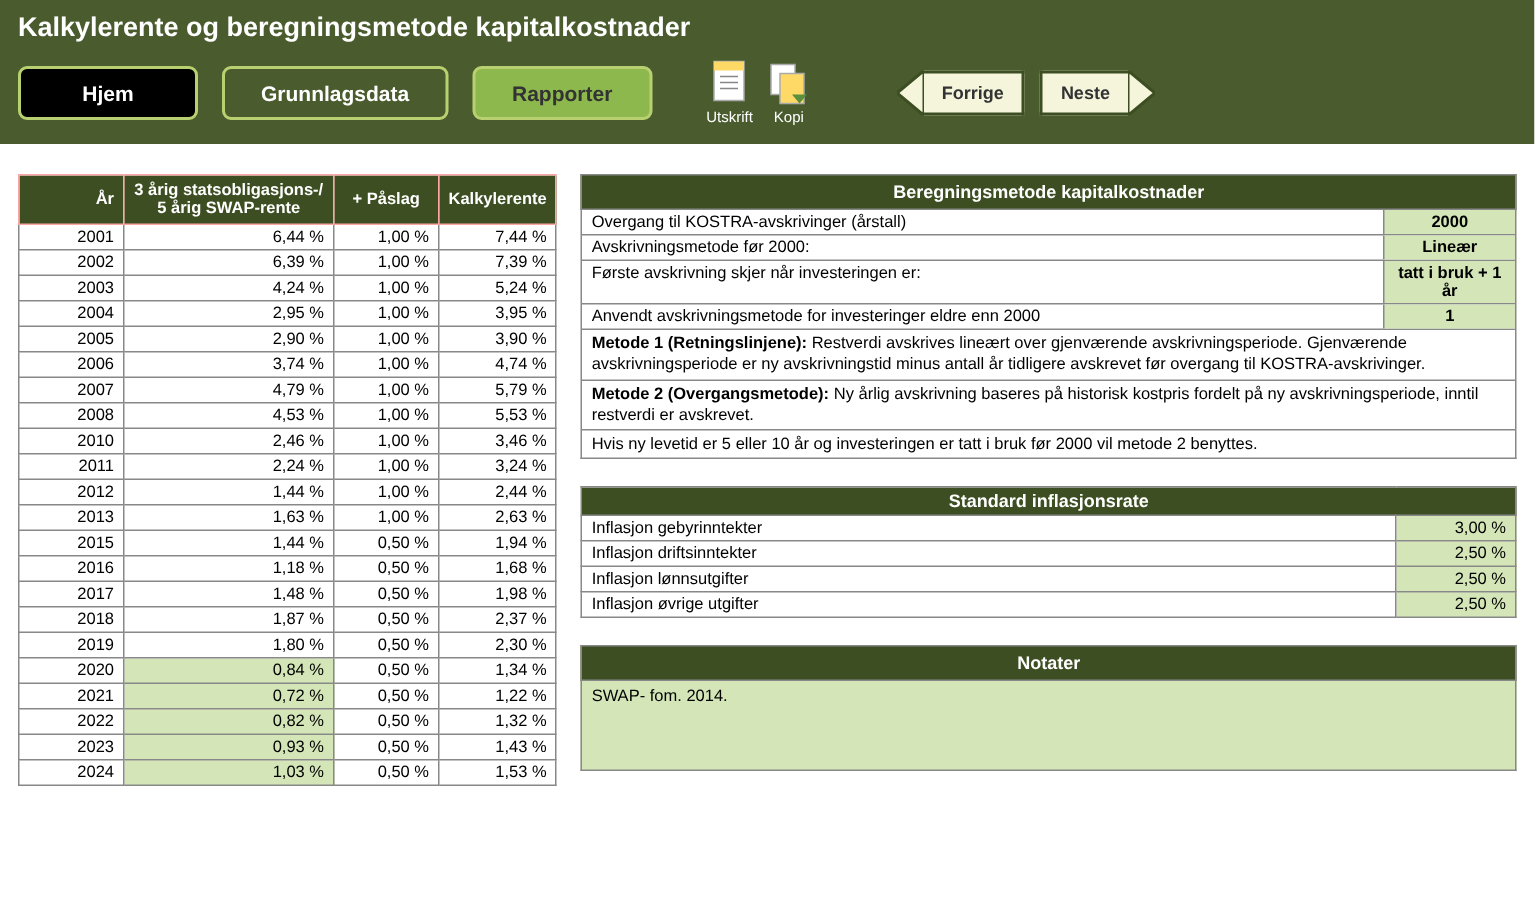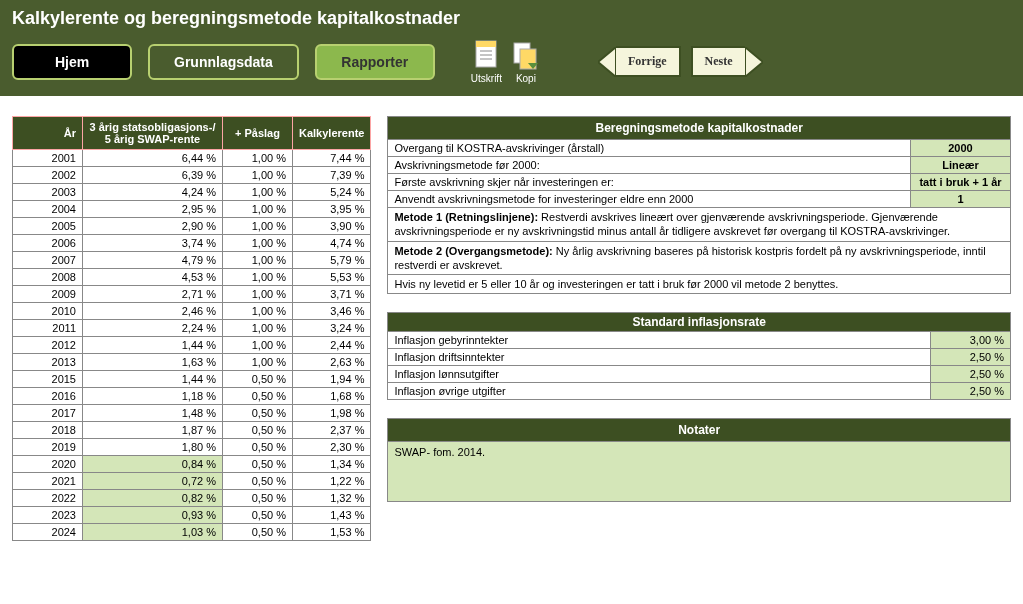--- a/index.html
+++ b/index.html
@@ -8,35 +8,35 @@
 .title { color: #fff; font-size: 18px; font-weight: bold; margin-bottom: 10px; }
 .toolbar { display: flex; align-items: center; gap: 16px; }
 .btn { padding: 8px 24px; border-radius: 6px; font-size: 14px; font-weight: bold; cursor: pointer; text-align: center; min-width: 120px; }
 .btn-hjem { background: #000; color: #fff; border: 2px solid #b8d070; }
 .btn-grunnlag { background: #4a5c2e; color: #fff; border: 2px solid #b8d070; }
 .btn-rapporter { background: #8cb84d; color: #333; border: 2px solid #b8d070; }
 .icon-group { display: flex; gap: 8px; margin-left: 20px; }
 .icon-block { text-align: center; color: #fff; font-size: 10px; }
 .icon-block svg { display: block; margin: 0 auto 2px; }
 .nav-arrows { display: flex; gap: 10px; margin-left: 40px; }
-.arrow-btn { display: inline-flex; align-items: center; cursor: pointer; font-family: Liberation Serif, serif; }
+.arrow-btn { display: inline-flex; align-items: center; cursor: pointer; }
 .arrow-btn span { background: #f5f5dc; padding: 6px 12px; font-size: 12px; font-weight: bold; color: #333; }
 .content { padding: 20px 12px 8px; display: flex; gap: 16px; align-items: flex-start; }
 .left-table { border-collapse: collapse; }
 .left-table th { background: #3d4f22; color: #fff; padding: 4px 6px; font-size: 11px; font-weight: bold; border: 1px solid #fca5a5; }
 .left-table td { border: 1px solid #888; padding: 2px 6px; text-align: right; font-size: 11px; min-width: 70px; }
 .left-table .year { text-align: right; width: 50px; }
 .left-table .col2 { width: 140px; }
 .hl-green { background: #d4e6b8; }
 .right { flex: 1; }
 .section-header { background: #3d4f22; color: #fff; padding: 4px 8px; font-weight: bold; text-align: center; border: 1px solid #888; font-size: 12px; }
 .method-box { border-left: 1px solid #888; border-right: 1px solid #888; border-bottom: 1px solid #888; }
 .method-row { display: flex; border-bottom: 1px solid #888; }
 .method-label { flex: 1; padding: 2px 6px; }
-.method-val { width: 100px; text-align: center; border-left: 1px solid #888; padding: 2px 4px; font-weight: bold; }
+.method-val { width: 88px; text-align: center; border-left: 1px solid #888; padding: 2px 4px; font-weight: bold; }
 .method-val.hl { background: #d4e6b8; }
 .method-text { padding: 2px 6px; border-bottom: 1px solid #888; line-height: 1.3; }
 .method-text:last-child { border-bottom: none; }
 .inflation-table { width: 100%; border-collapse: collapse; margin-top: 18px; }
 .inflation-table td { border: 1px solid #888; padding: 2px 6px; }
 .inflation-table .pct { text-align: right; width: 80px; }
 .inflation-table .hl { background: #d4e6b8; }
 .notes-header { background: #3d4f22; color: #fff; padding: 4px 8px; font-weight: bold; text-align: center; border: 1px solid #888; margin-top: 18px; font-size: 12px; }
 .notes-body { border: 1px solid #888; border-top: none; padding: 4px 6px; min-height: 60px; background: #d4e6b8; }
 </style>
@@ -140,26 +140,20 @@
           <td class="">1,00 %</td>
           <td>5,79 %</td>
         </tr>
         <tr>
           <td class="year">2008</td>
           <td class="col2">4,53 %</td>
           <td class="">1,00 %</td>
           <td>5,53 %</td>
         </tr>
         <tr>
-          <td class="year">2009</td>
-          <td class="col2">2,71 %</td>
-          <td class="">1,00 %</td>
-          <td>3,71 %</td>
-        </tr>
-        <tr>
           <td class="year">2010</td>
           <td class="col2">2,46 %</td>
           <td class="">1,00 %</td>
           <td>3,46 %</td>
         </tr>
         <tr>
           <td class="year">2011</td>
           <td class="col2">2,24 %</td>
           <td class="">1,00 %</td>
           <td>3,24 %</td>

